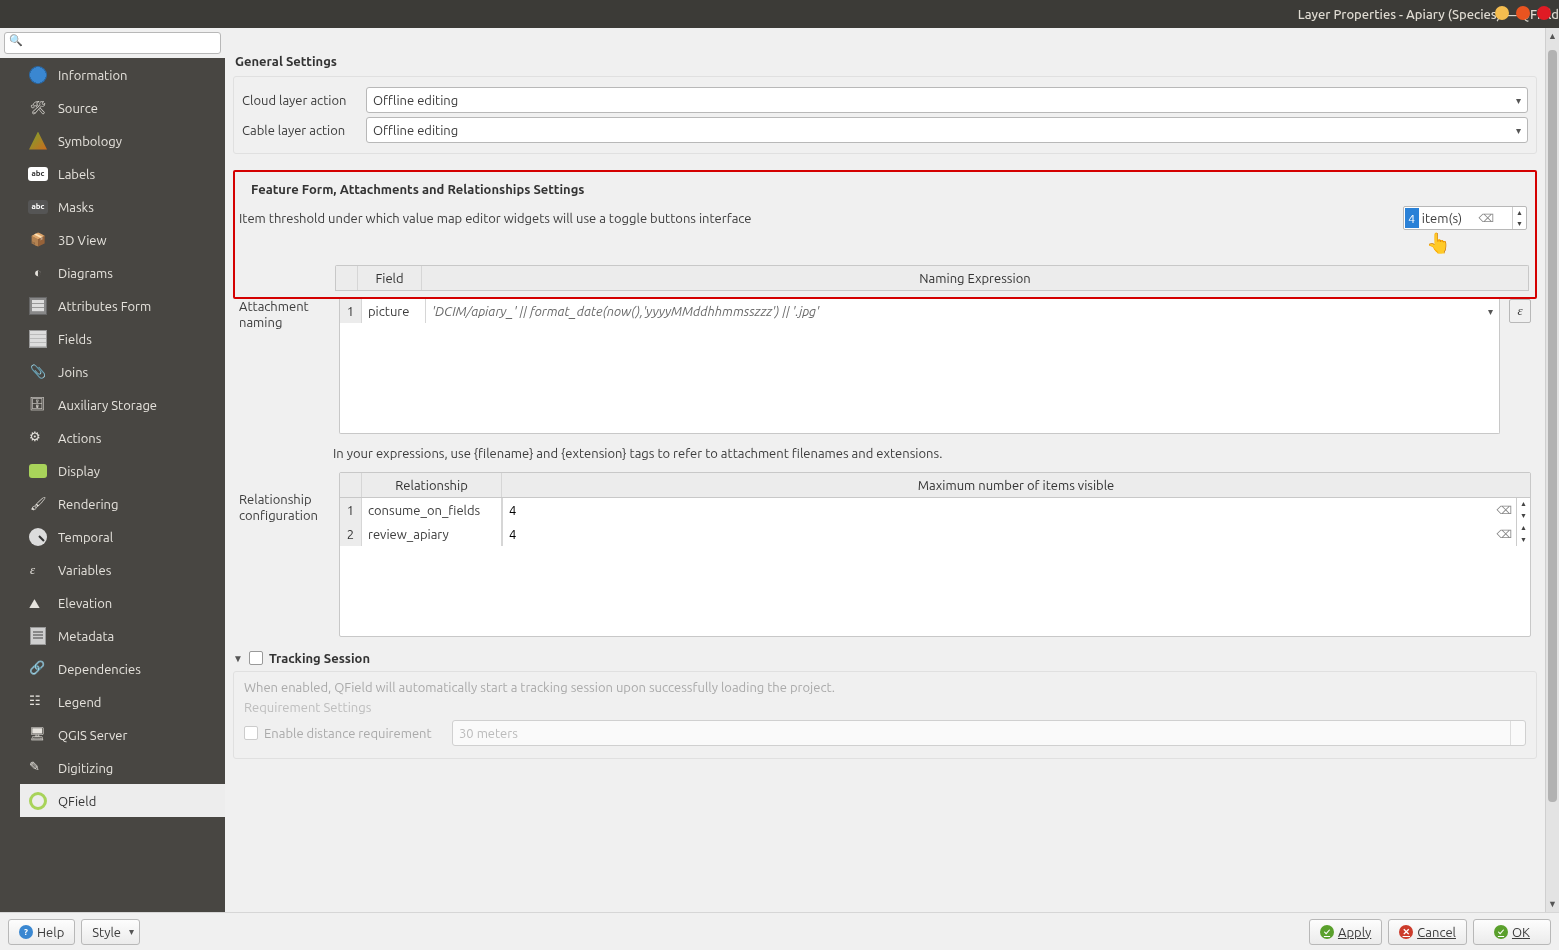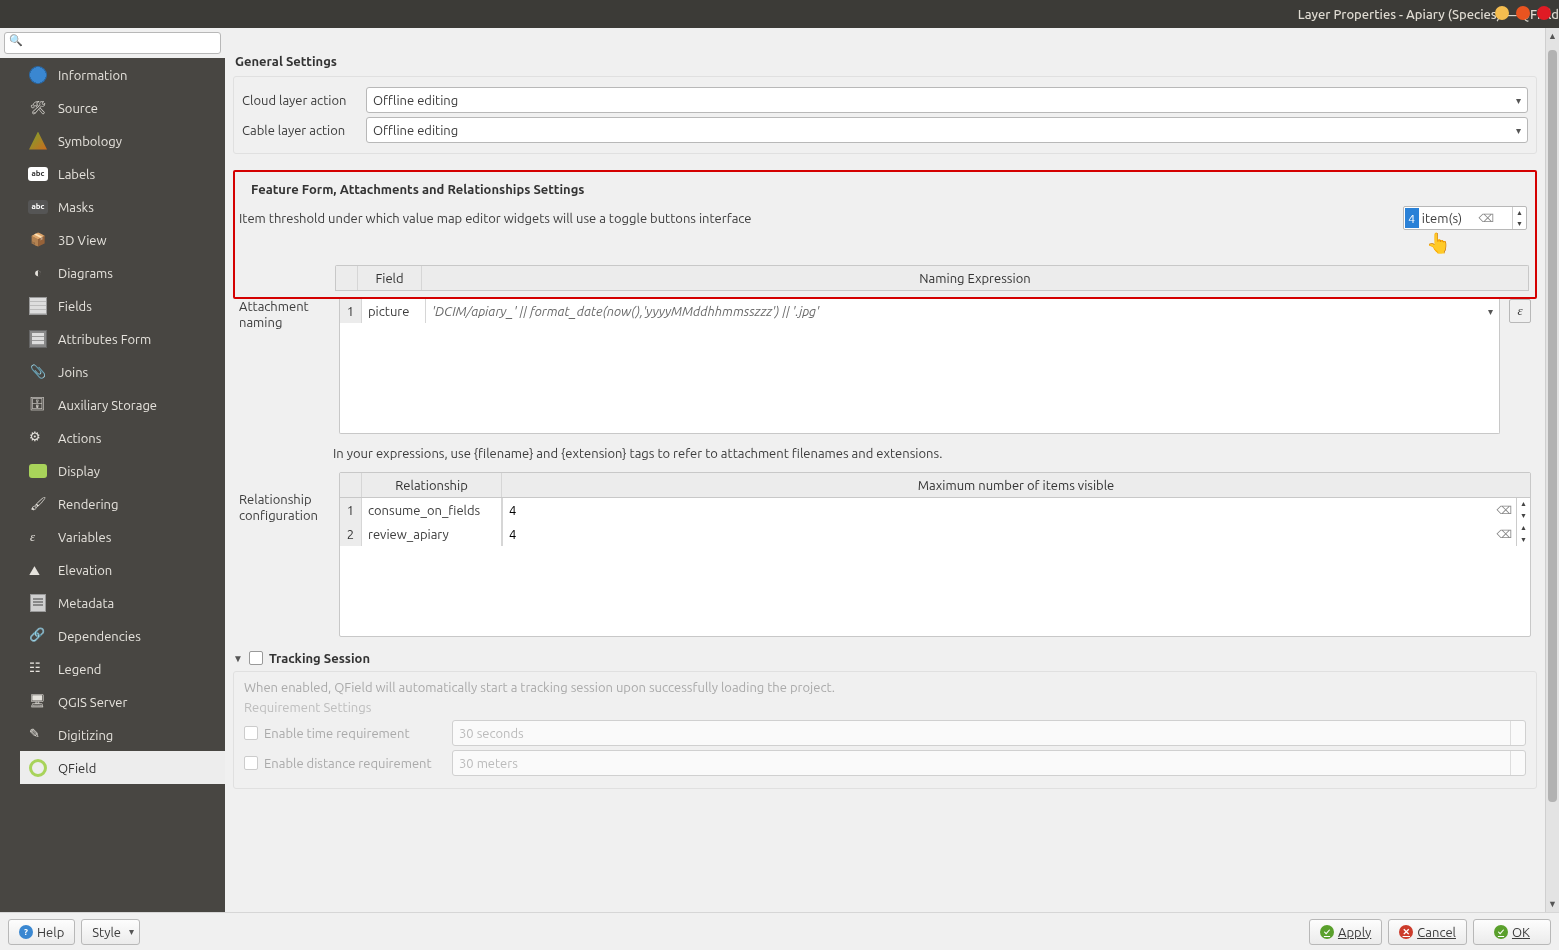--- a/index.html
+++ b/index.html
@@ -186,32 +186,32 @@
           <span>3D View</span>
         </div>
       <div class="side-item">
           <div class="side-icon">
             <div class="ic-diag">◐</div>
           </div>
           <span>Diagrams</span>
         </div>
       <div class="side-item">
           <div class="side-icon">
+            <div class="ic-attrf"></div>
+          </div>
+          <span>Attributes Form</span>
+        </div>
+      <div class="side-item">
+          <div class="side-icon">
             <div class="ic-fields"></div>
           </div>
           <span>Fields</span>
         </div>
       <div class="side-item">
           <div class="side-icon">
-            <div class="ic-attrf"></div>
-          </div>
-          <span>Attributes Form</span>
-        </div>
-      <div class="side-item">
-          <div class="side-icon">
             <div class="ic-joins">📎</div>
           </div>
           <span>Joins</span>
         </div>
       <div class="side-item">
           <div class="side-icon">
             <div class="ic-aux">🗄</div>
           </div>
           <span>Auxiliary Storage</span>
         </div>
@@ -225,20 +225,26 @@
           <div class="side-icon">
             <div class="ic-display"></div>
           </div>
           <span>Display</span>
         </div>
       <div class="side-item">
           <div class="side-icon">
             <div class="ic-render">🖌</div>
           </div>
           <span>Rendering</span>
+        </div>
+      <div class="side-item">
+          <div class="side-icon">
+            <div class="ic-temp"></div>
+          </div>
+          <span>Temporal</span>
         </div>
       <div class="side-item">
           <div class="side-icon">
             <div class="ic-vars" style="font-family:serif;font-style:italic;">ε</div>
           </div>
           <span>Variables</span>
         </div>
       <div class="side-item">
           <div class="side-icon">
             <div class="ic-elev">⛰</div>
@@ -397,29 +403,20 @@
         <span class="tri">▼</span>
         <span class="chk"></span>
         <span class="ttl">Tracking Session</span>
       </div>
       <div class="disabled-block">
         <div>When enabled, QField will automatically start a tracking session upon successfully loading the project.</div>
         <div class="sub">Requirement Settings</div>
         <div class="req-row">
           <div class="rlbl">
               <span class="chk" style="border-color:#ccc;"></span>
-              <span>Enable time requirement</span>
-            </div>
-          <div class="req-input">
-              <span>30 seconds</span>
-            </div>
-        </div>
-        <div class="req-row">
-          <div class="rlbl">
-              <span class="chk" style="border-color:#ccc;"></span>
               <span>Enable distance requirement</span>
             </div>
           <div class="req-input">
               <span>30 meters</span>
             </div>
         </div>
       </div>
 
     </div>
     <div class="scrollbar">

